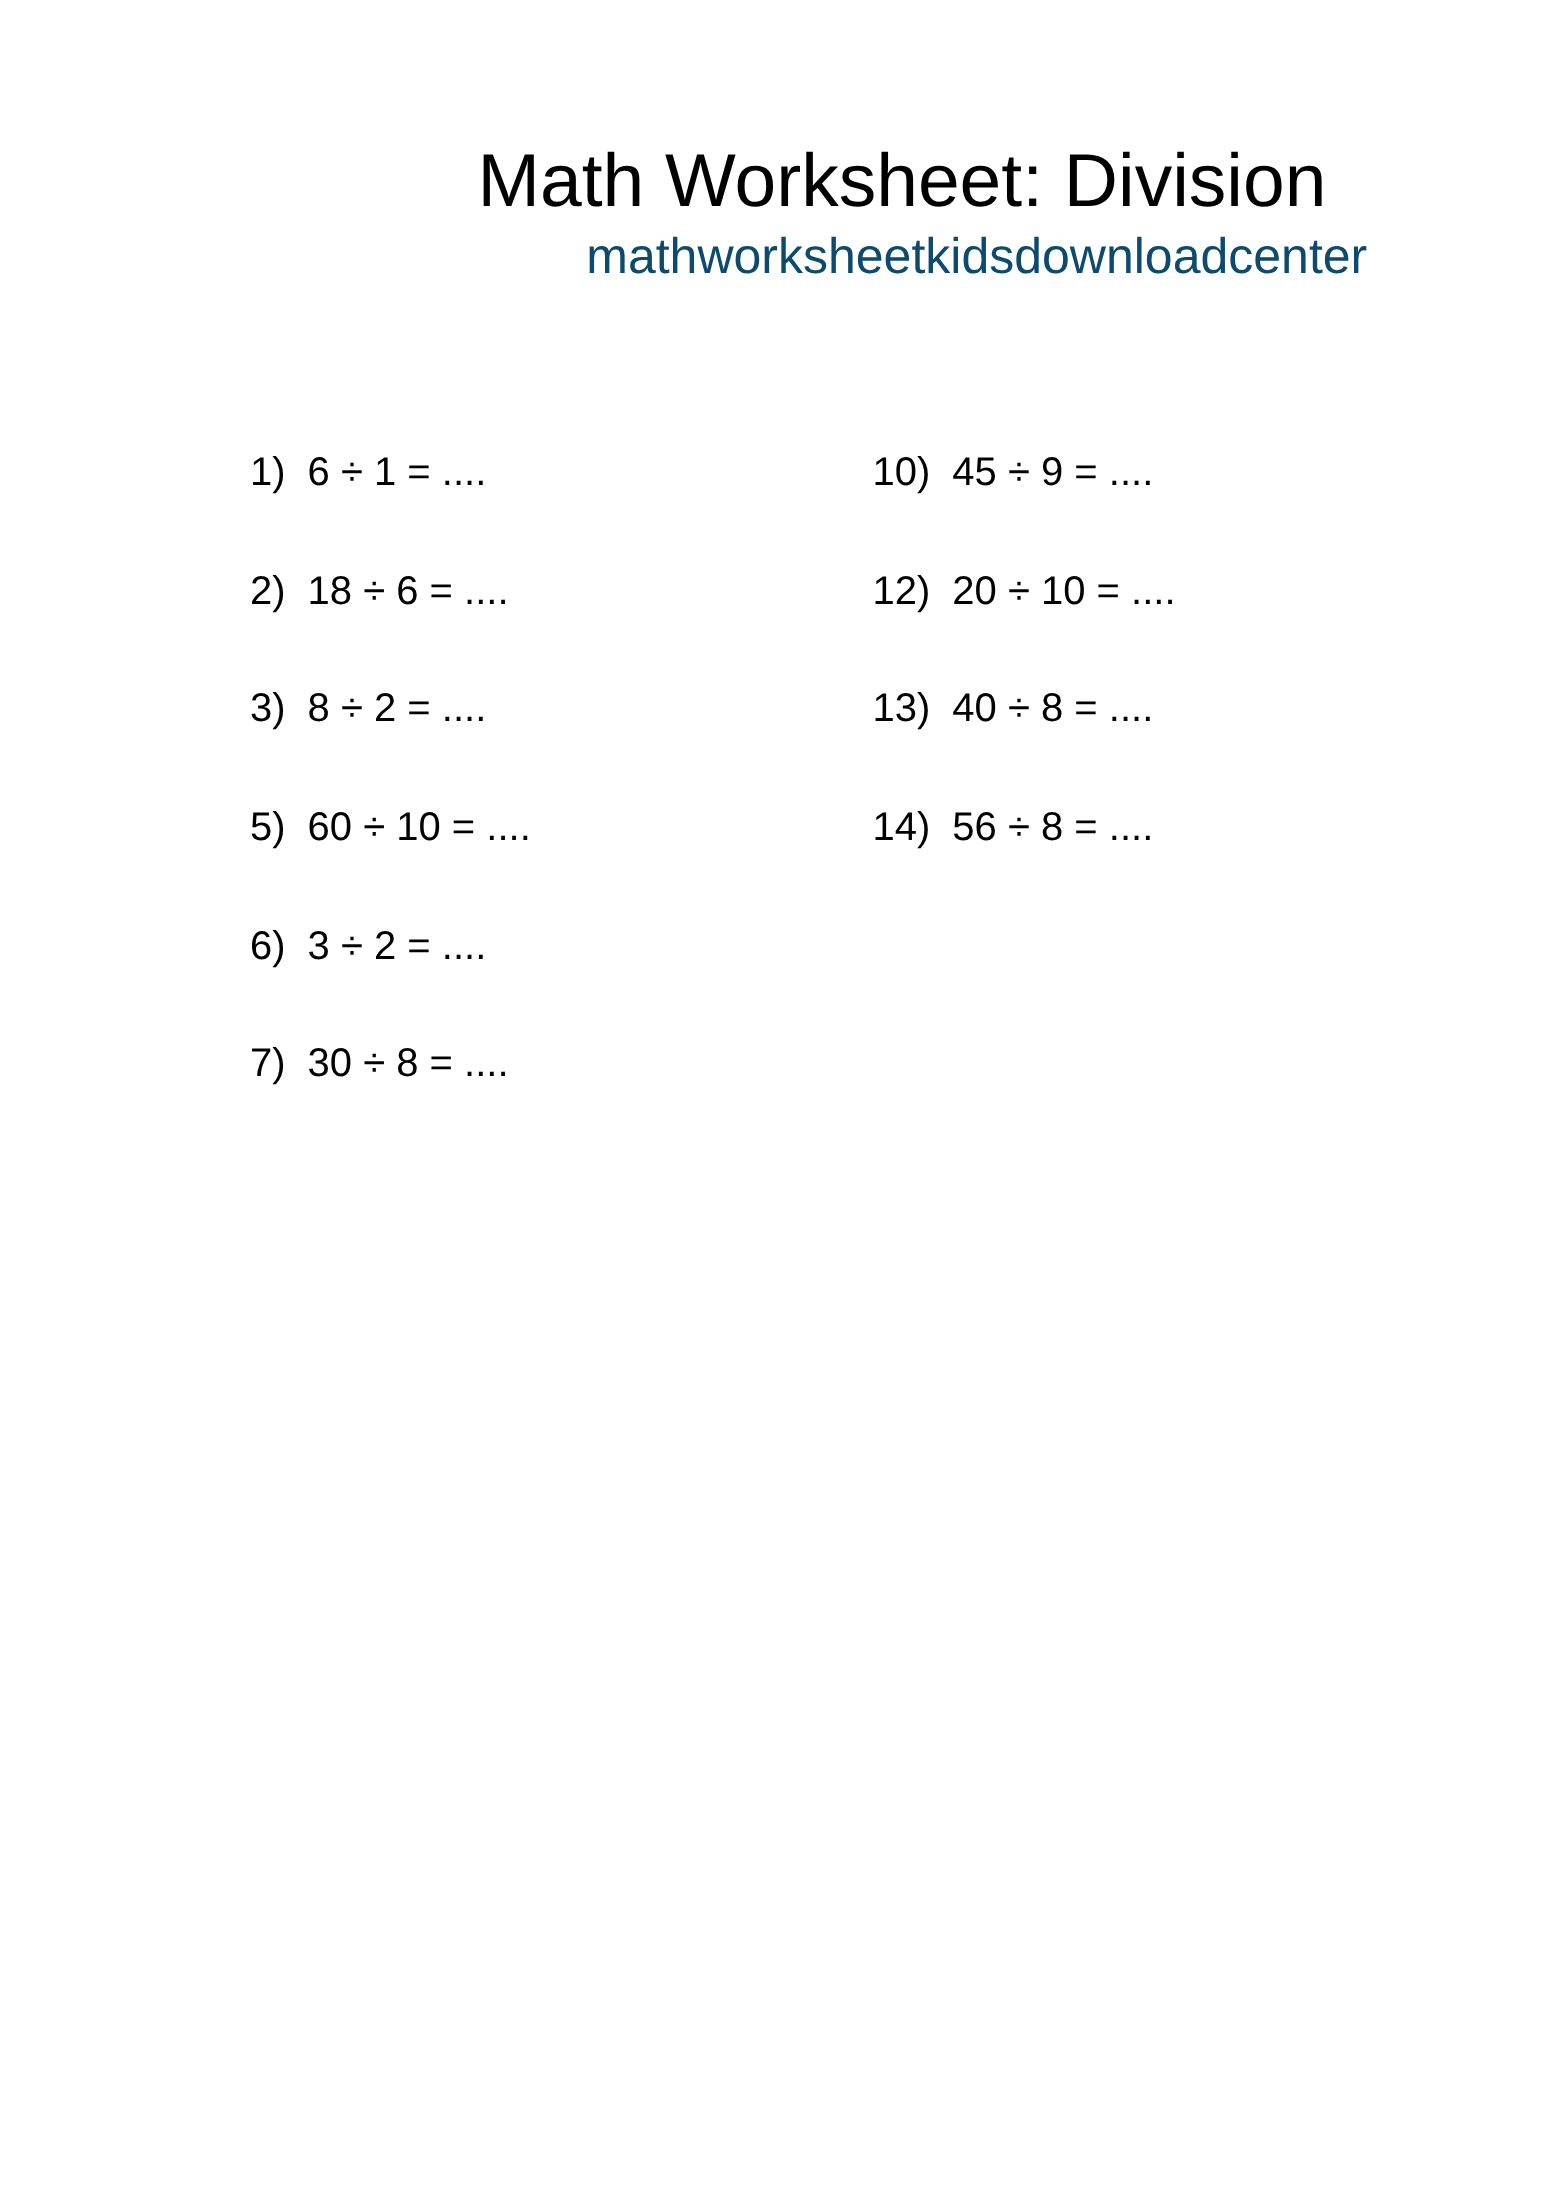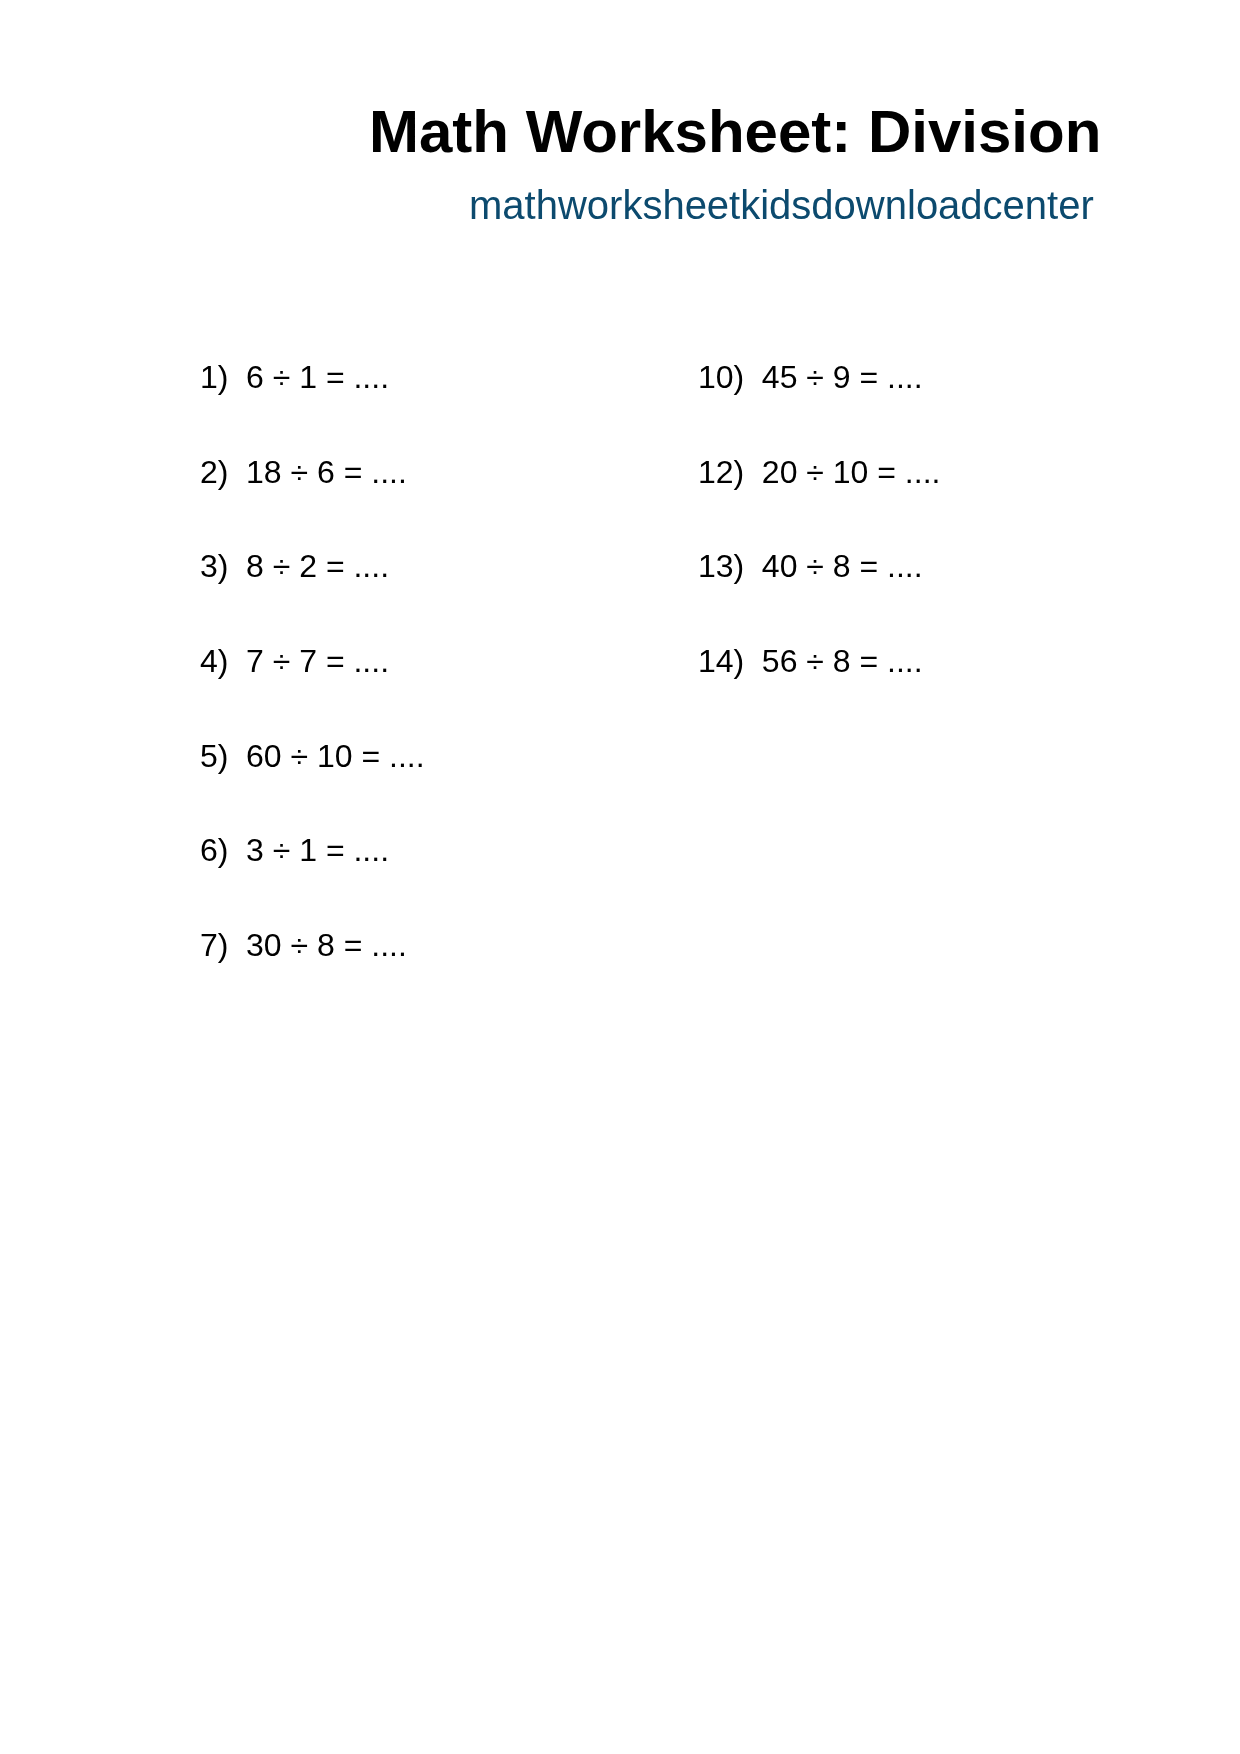--- a/index.html
+++ b/index.html
@@ -15,22 +15,22 @@
       font-family: "Liberation Sans", sans-serif;
       color: #000000;
     }
     .title {
       position: absolute;
       left: 369px;
       top: 96px;
       font-size: 60px;
       line-height: 72px;
       white-space: nowrap;
-      margin: 0;
-      font-weight: bold;
+      margin: 13px;
+      font-weight: normal;
     }
     .subtitle {
       position: absolute;
       left: 469px;
       top: 181px;
       font-size: 40px;
       line-height: 48px;
       color: #0c4a6e;
       white-space: nowrap;
     }
@@ -51,23 +51,22 @@
 </head>
 <body>
 
 <h1 class="title">Math Worksheet: Division</h1>
 <div class="subtitle">mathworksheetkidsdownloadcenter</div>
 
 <div class="column col-left">
   <div class="problem"><span class="num">1)</span><span>6 ÷ 1 = ....</span></div>
   <div class="problem"><span class="num">2)</span><span>18 ÷ 6 = ....</span></div>
   <div class="problem"><span class="num">3)</span><span>8 ÷ 2 = ....</span></div>
-  <div class="problem"><span class="num">4)</span><span>7 ÷ 7 = ....</span></div>
   <div class="problem"><span class="num">5)</span><span>60 ÷ 10 = ....</span></div>
-  <div class="problem"><span class="num">6)</span><span>3 ÷ 1 = ....</span></div>
+  <div class="problem"><span class="num">6)</span><span>3 ÷ 2 = ....</span></div>
   <div class="problem"><span class="num">7)</span><span>30 ÷ 8 = ....</span></div>
 </div>
 
 <div class="column col-right">
   <div class="problem"><span class="num">10)</span><span>45 ÷ 9 = ....</span></div>
   <div class="problem"><span class="num">12)</span><span>20 ÷ 10 = ....</span></div>
   <div class="problem"><span class="num">13)</span><span>40 ÷ 8 = ....</span></div>
   <div class="problem"><span class="num">14)</span><span>56 ÷ 8 = ....</span></div>
 </div>
 

